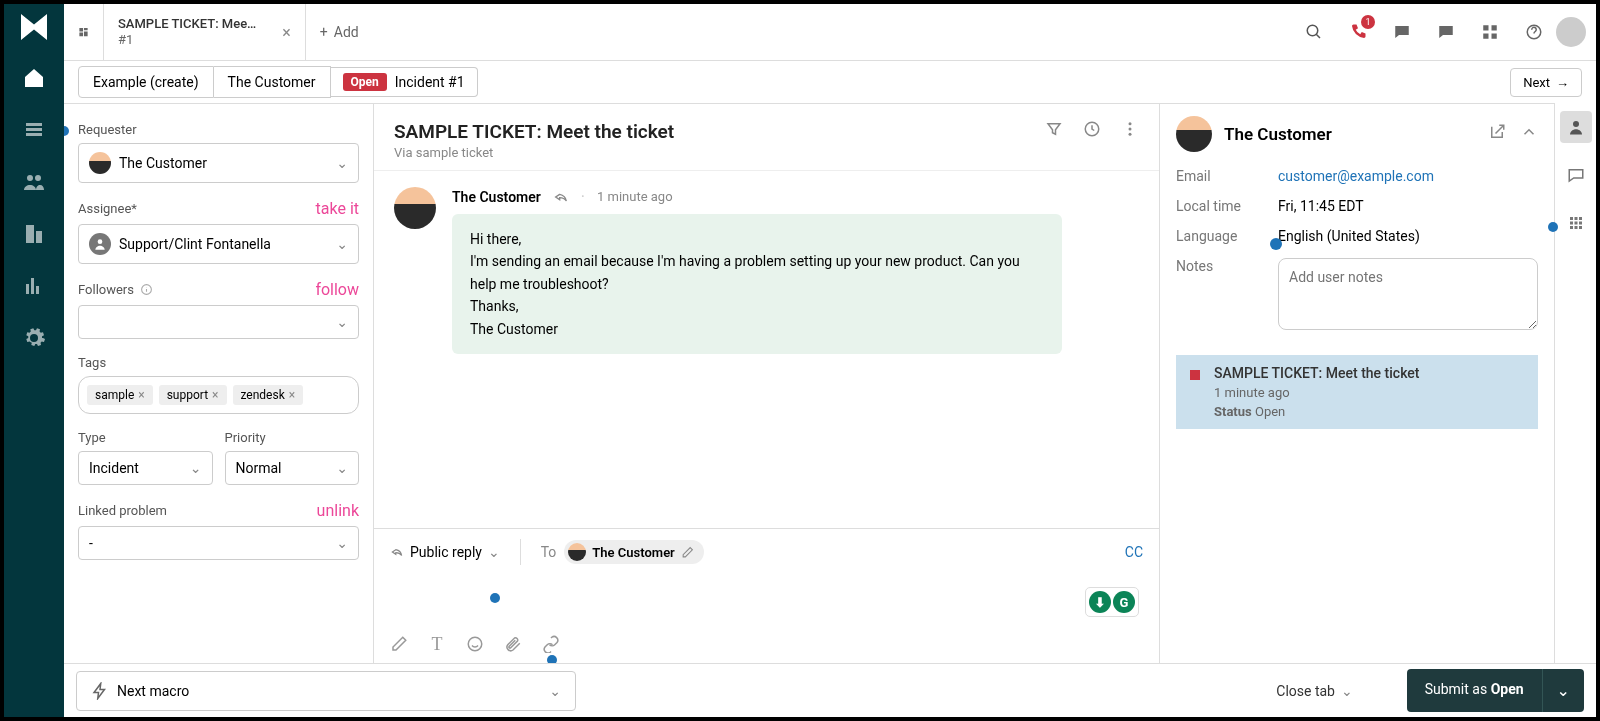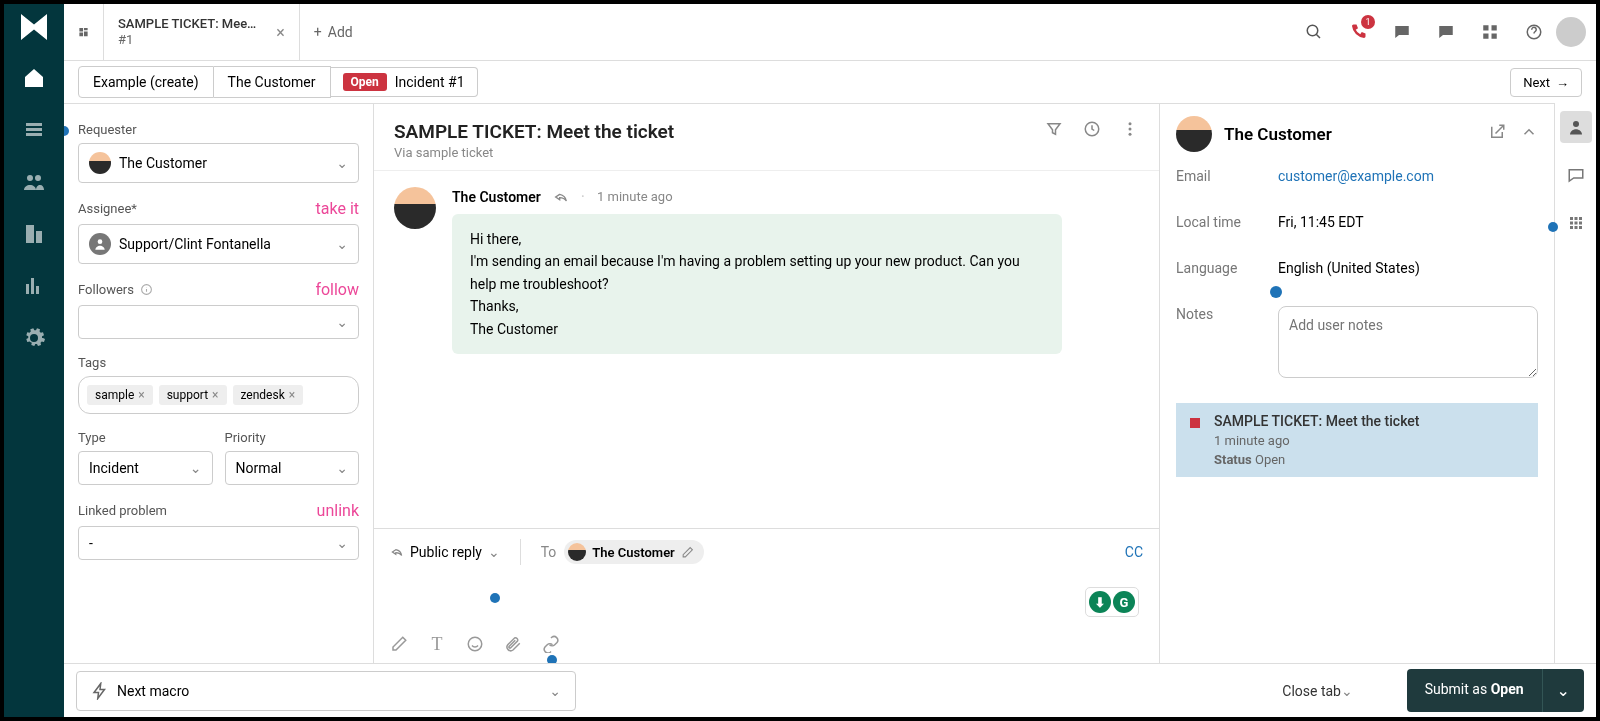--- a/index.html
+++ b/index.html
@@ -5,21 +5,21 @@
 * { box-sizing: border-box; margin: 0; padding: 0; font-family: -apple-system, BlinkMacSystemFont, "Segoe UI", Roboto, sans-serif; }
 body { background: #000; width: 1600px; height: 721px; overflow: hidden; }
 .app { display: flex; width: 100%; height: 100%; background: #fff; border: 4px solid #000; }
 .nav { width: 60px; background: #03363d; display: flex; flex-direction: column; align-items: center; padding-top: 10px; gap: 24px; }
 .nav-logo { width: 26px; height: 26px; background: #fff; clip-path: polygon(0 0, 50% 40%, 100% 0, 100% 100%, 50% 60%, 0 100%); }
 .nav-item { width: 28px; height: 28px; display: flex; align-items: center; justify-content: center; color: #fff; opacity: 0.6; cursor: pointer; }
 .nav-item.active { opacity: 1; }
 .nav-icon { width: 24px; height: 24px; fill: currentColor; }
 .main { flex: 1; display: flex; flex-direction: column; background: #fff; }
 .topbar { display: flex; align-items: center; height: 57px; border-bottom: 1px solid #ddd; padding: 0 10px 0 0; }
-.tab { display: flex; align-items: center; gap: 8px; padding: 22px 14px; border-right: 1px solid #ddd; height: 100%; position: relative; }
+.tab { display: flex; align-items: center; gap: 14px; padding: 22px 14px; border-right: 1px solid #ddd; height: 100%; position: relative; }
 .tab-home { width: 40px; justify-content: center; }
 .tab-active { background: #fff; }
 .tab-label { display: flex; flex-direction: column; font-size: 13px; line-height: 1.2; }
 .tab-label .l1 { color: #333; font-weight: 500; }
 .tab-label .l2 { color: #666; }
 .tab-close { font-size: 16px; color: #888; cursor: pointer; margin-left: 12px; }
 .tab-add { display: flex; align-items: center; gap: 6px; color: #666; padding: 0 14px; cursor: pointer; font-size: 14px; }
 .topbar-spacer { flex: 1; }
 .topbar-icon { width: 24px; height: 24px; margin: 0 10px; color: #666; cursor: pointer; display: flex; align-items: center; justify-content: center; }
 .phone-badge { position: relative; color: #cc3340; }
@@ -75,42 +75,42 @@
 .reply-widget { width: 22px; height: 22px; border-radius: 50%; background: #0b8457; display: flex; align-items: center; justify-content: center; color: #fff; font-size: 13px; font-weight: bold; }
 .reply-toolbar { display: flex; gap: 20px; color: #888; padding-top: 8px; }
 .reply-toolbar span { cursor: pointer; width: 18px; height: 18px; display: flex; align-items: center; justify-content: center; }
 .right { width: 395px; border-left: 1px solid #ddd; border-top: 1px solid #ddd; padding: 12px 16px; position: relative; }
 .right-dot { position: absolute; right: -4px; top: 118px; width: 10px; height: 10px; background: #1f73b7; border-radius: 50%; }
 .profile-head { display: flex; align-items: center; gap: 12px; margin-bottom: 16px; }
 .profile-avatar { width: 36px; height: 36px; border-radius: 50%; background: linear-gradient(#f5c39b 40%, #2a2a2a 40%); }
 .profile-name { font-size: 17px; font-weight: 600; }
 .profile-head .icons { margin-left: auto; display: flex; gap: 14px; color: #888; }
 .profile-head .icons span { cursor: pointer; }
-.profile-grid { display: grid; grid-template-columns: 90px 1fr; gap: 30px 12px; font-size: 14px; }
+.profile-grid { display: grid; grid-template-columns: 90px 1fr; gap: 14px 12px; font-size: 14px; }
 .profile-grid .k { color: #777; }
 .profile-grid .v a { color: #1f73b7; text-decoration: none; }
 .notes-ta { border: 1px solid #ccc; border-radius: 8px; padding: 10px; font-size: 14px; height: 72px; resize: both; width: 100%; font-family: inherit; }
 .notes-wrap { grid-column: 2; position: relative; }
 .notes-dot { position: absolute; left: -8px; top: -20px; width: 12px; height: 12px; background: #1f73b7; border-radius: 50%; }
 .ihist { margin-top: 22px; }
 .ihist-head { display: flex; align-items: center; font-size: 16px; font-weight: 600; padding: 4px 0; }
 .ihist-head .icons { margin-left: auto; display: flex; gap: 14px; color: #666; }
 .ihist-head .icons span { cursor: pointer; }
 .ihist-item { background: #cbe0ed; padding: 10px 14px; margin-top: 10px; display: flex; gap: 14px; }
 .ihist-status { width: 10px; height: 10px; background: #cc3340; margin-top: 5px; flex-shrink: 0; }
 .ihist-title { font-size: 14px; font-weight: 500; color: #333; }
 .ihist-meta { font-size: 13px; color: #666; margin-top: 4px; }
 .rail { width: 42px; border-left: 1px solid #ddd; display: flex; flex-direction: column; align-items: center; padding-top: 8px; gap: 16px; }
 .rail-item { width: 32px; height: 32px; display: flex; align-items: center; justify-content: center; color: #666; cursor: pointer; border-radius: 4px; }
 .rail-item.active { background: #ddd; }
 .footer { height: 54px; border-top: 1px solid #ddd; display: flex; align-items: center; padding: 0 12px; gap: 14px; }
 .macro-btn { border: 1px solid #ccc; border-radius: 4px; padding: 10px 14px; display: flex; align-items: center; gap: 8px; width: 500px; font-size: 14px; cursor: pointer; }
 .macro-btn .chev { margin-left: auto; color: #888; }
 .spacer { flex: 1; }
-.close-tab { display: flex; align-items: center; font-size: 14px; cursor: pointer; color: #333; }
+.close-tab { display: flex; align-items: center; gap: 6px; font-size: 14px; cursor: pointer; color: #333; }
 .submit-wrap { display: flex; }
 .submit-btn { background: #1f3a3d; color: #fff; padding: 12px 18px; border-radius: 4px 0 0 4px; font-size: 14px; cursor: pointer; margin-left: 40px; }
 .submit-btn b { font-weight: 700; }
 .submit-chev { background: #1f3a3d; color: #fff; padding: 12px 14px; border-left: 1px solid #355; border-radius: 0 4px 4px 0; cursor: pointer; }
 svg { width: 1em; height: 1em; }
 .i16 { width: 18px; height: 18px; }
 .divider { width: 1px; height: 26px; background: #ddd; margin: 0 6px; }
 </style>
 </head>
 <body>

